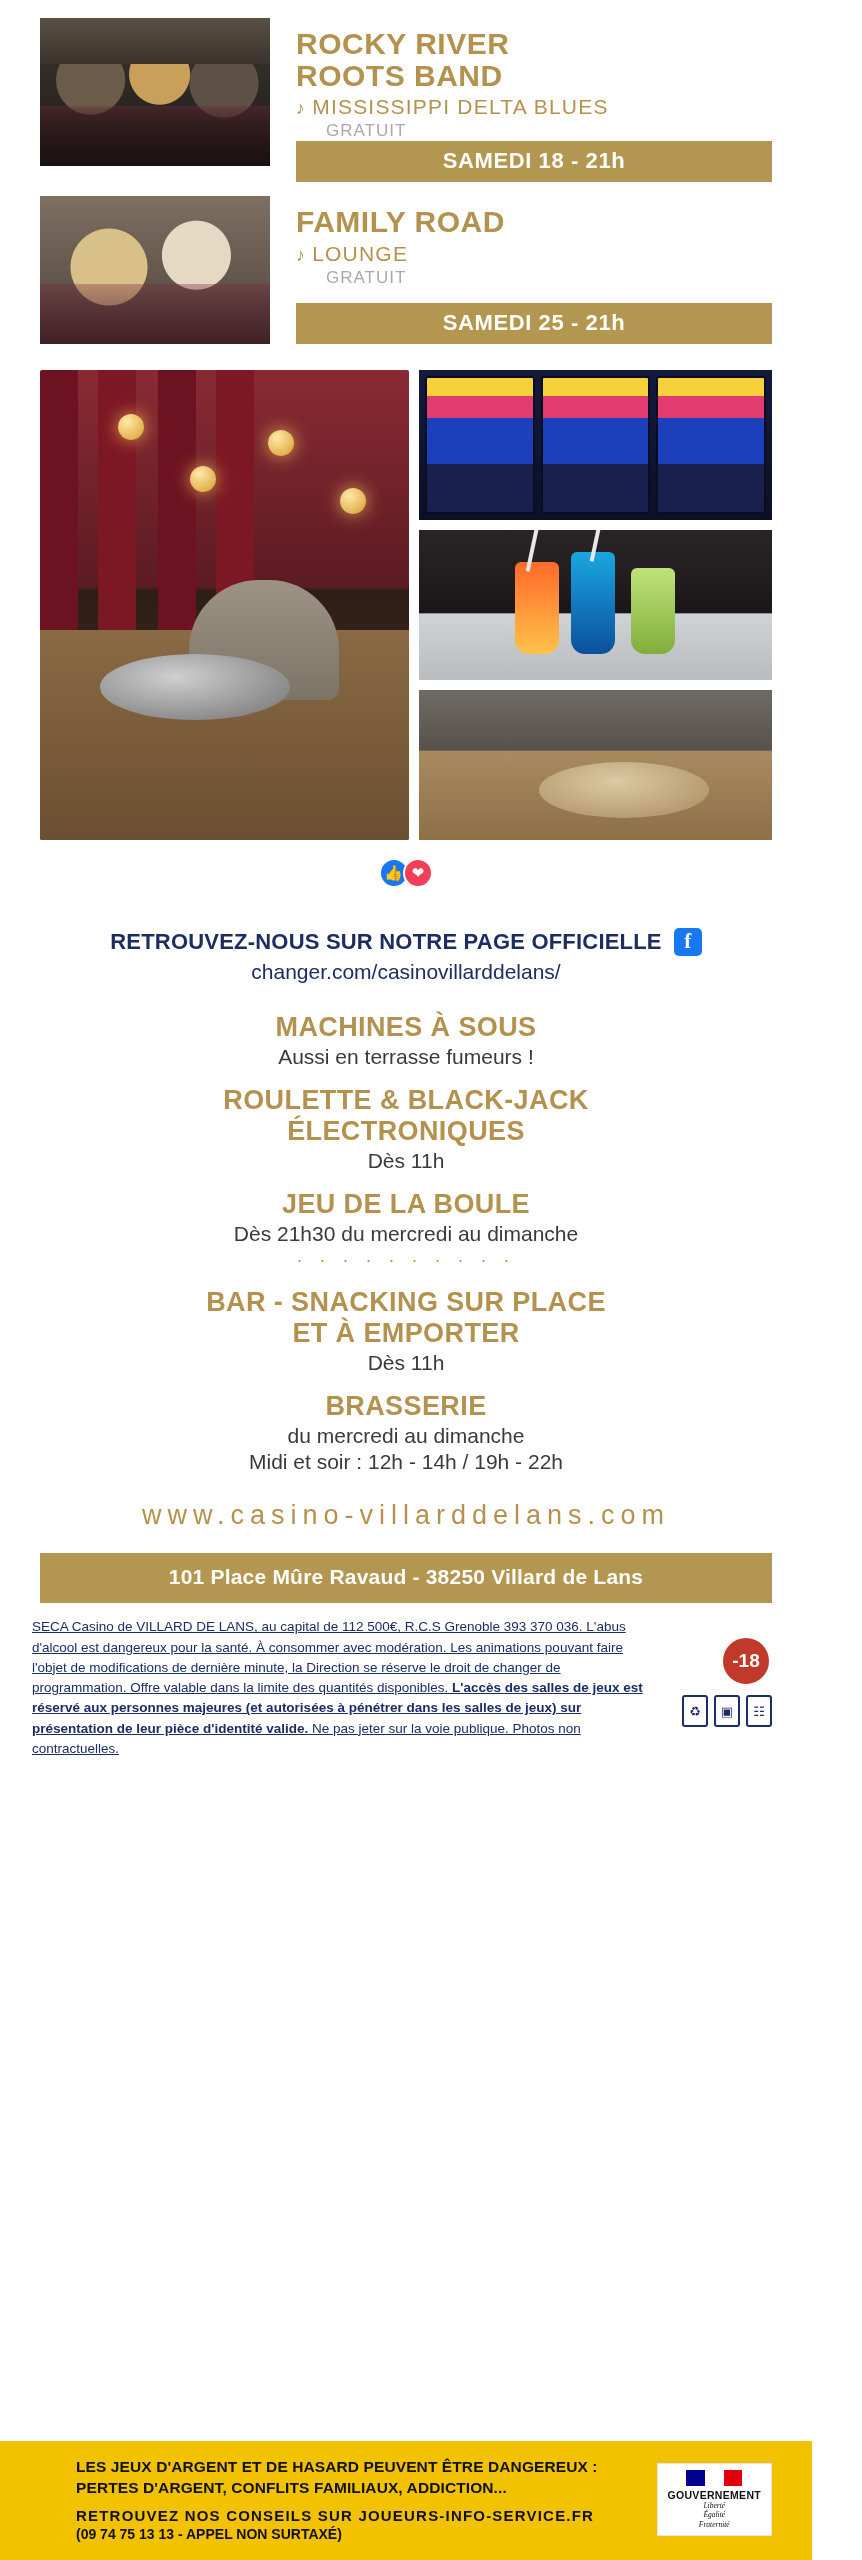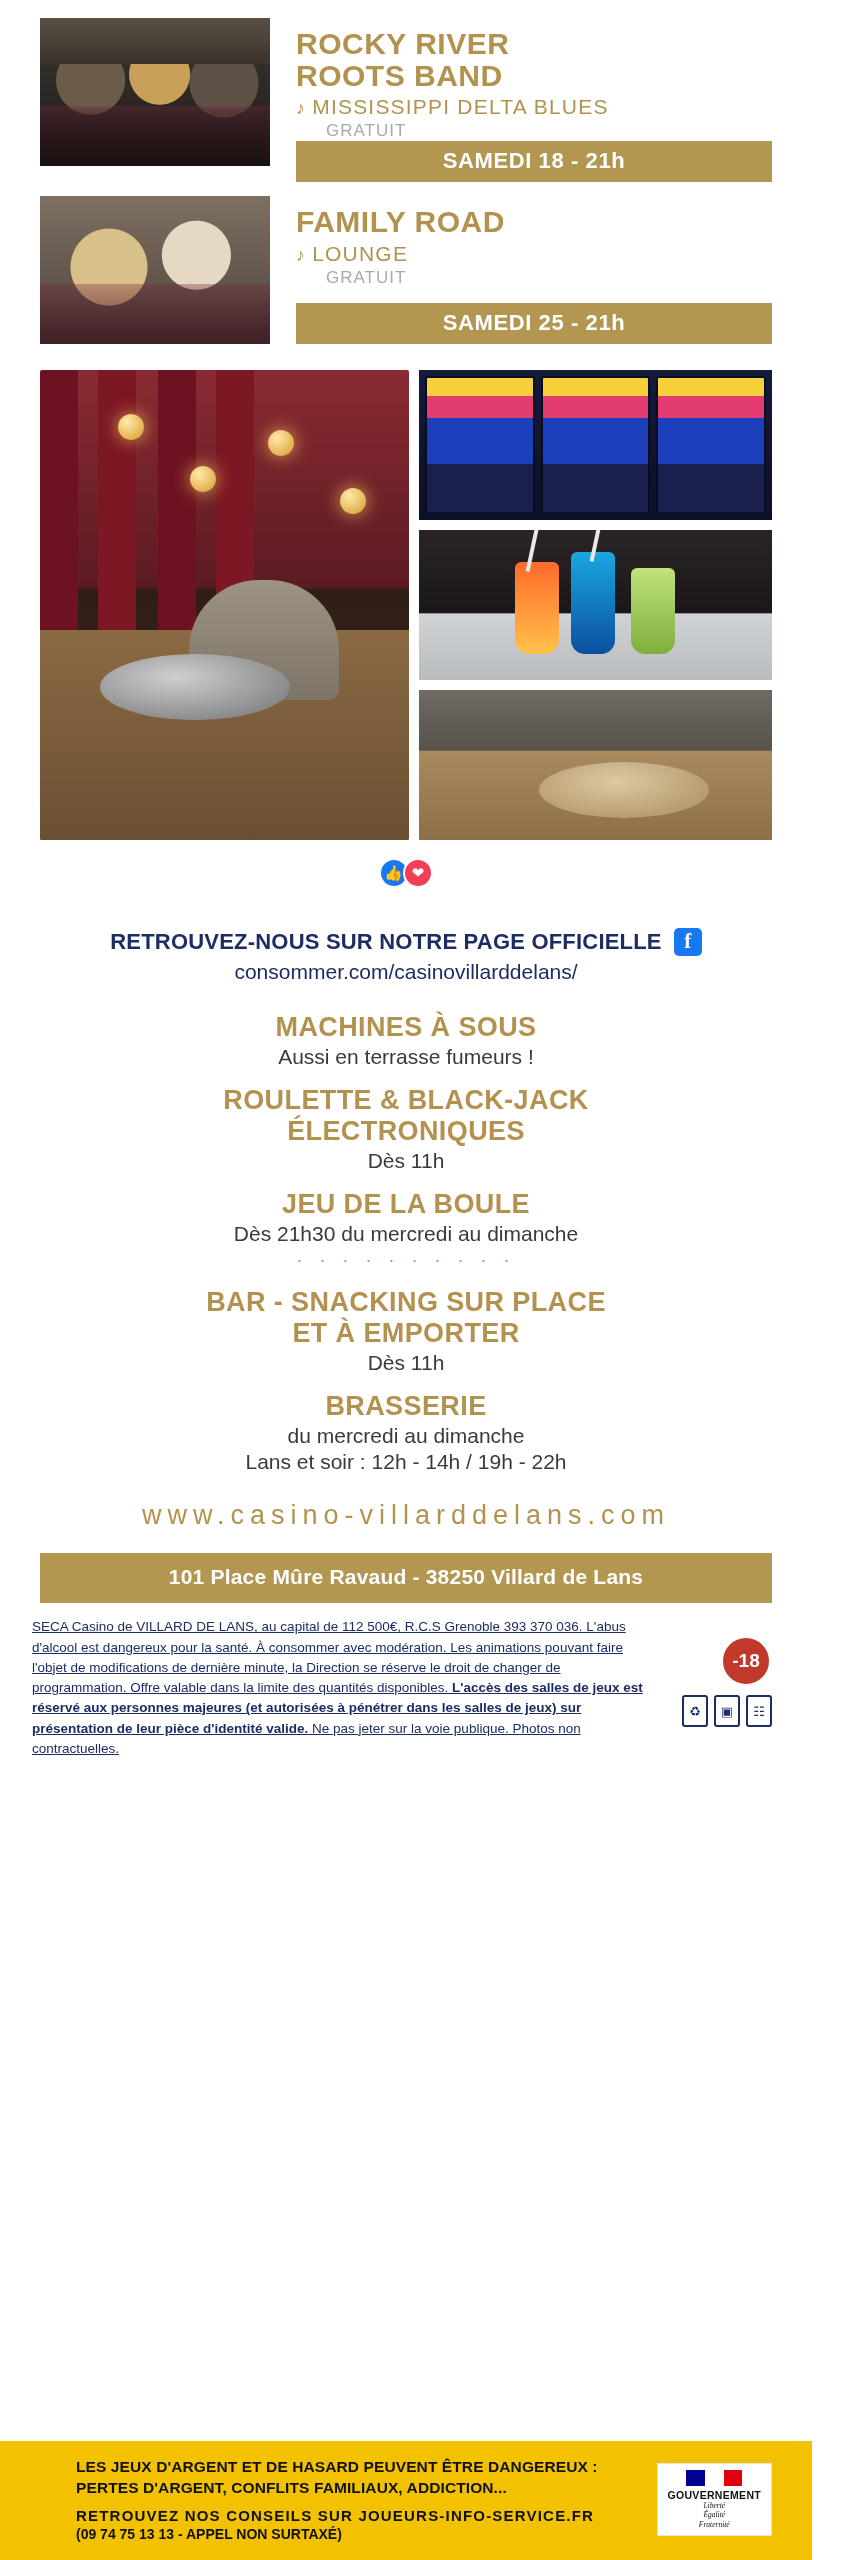--- a/index.html
+++ b/index.html
@@ -341,21 +341,21 @@
 
   <div class="social">
     <div class="reactions">
       <div class="reaction like">👍</div>
       <div class="reaction love">❤</div>
     </div>
     <div class="social-line">
       <span>RETROUVEZ-NOUS SUR NOTRE PAGE OFFICIELLE</span>
       <span class="fb-icon">f</span>
     </div>
-    <div class="social-url">consommer.com/casinovillarddelans/</div>
+    <div class="social-url">changer.com/casinovillarddelans/</div>
   </div>
 
   <div class="offers">
 
     <div class="offer-block">
       <div class="offer-title">MACHINES À SOUS</div>
       <div class="offer-sub">Aussi en terrasse fumeurs !</div>
     </div>
 
     <div class="offer-block">
@@ -376,21 +376,21 @@
       <div class="offer-title">
         <div>BAR - SNACKING SUR PLACE</div>
         <div>ET À EMPORTER</div>
       </div>
       <div class="offer-sub">Dès 11h</div>
     </div>
 
     <div class="offer-block">
       <div class="offer-title">BRASSERIE</div>
       <div class="offer-sub">du mercredi au dimanche</div>
-      <div class="offer-sub">Lans et soir : 12h - 14h / 19h - 22h</div>
+      <div class="offer-sub">Midi et soir : 12h - 14h / 19h - 22h</div>
     </div>
   </div>
 
   <div class="website">www.casino-villarddelans.com</div>
 
   <div class="addr">
     <div class="addr-line1">101 Place Mûre Ravaud - 38250 Villard de Lans</div>
   </div>
 
   <div class="legal">

